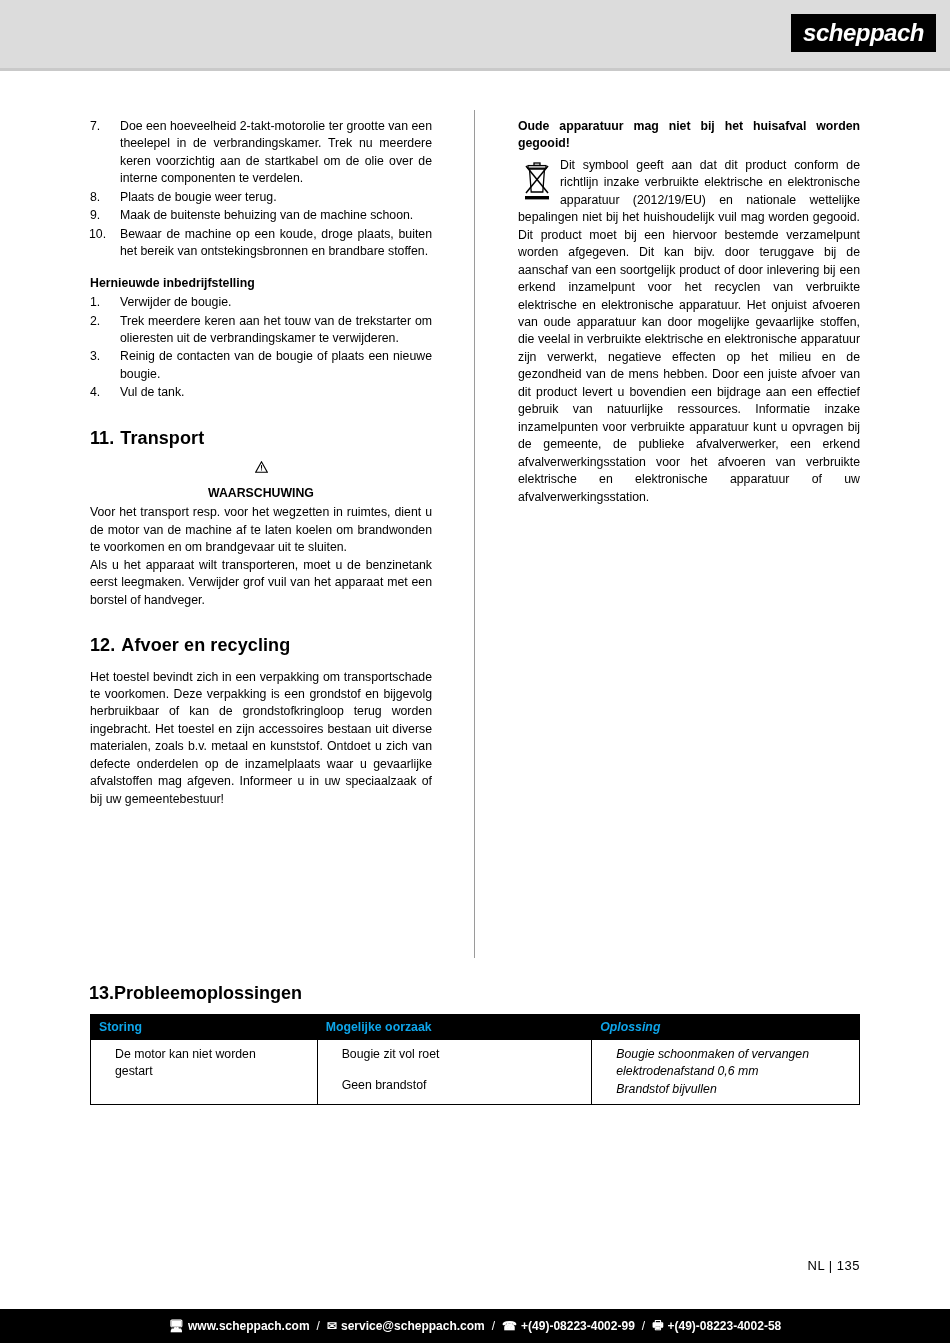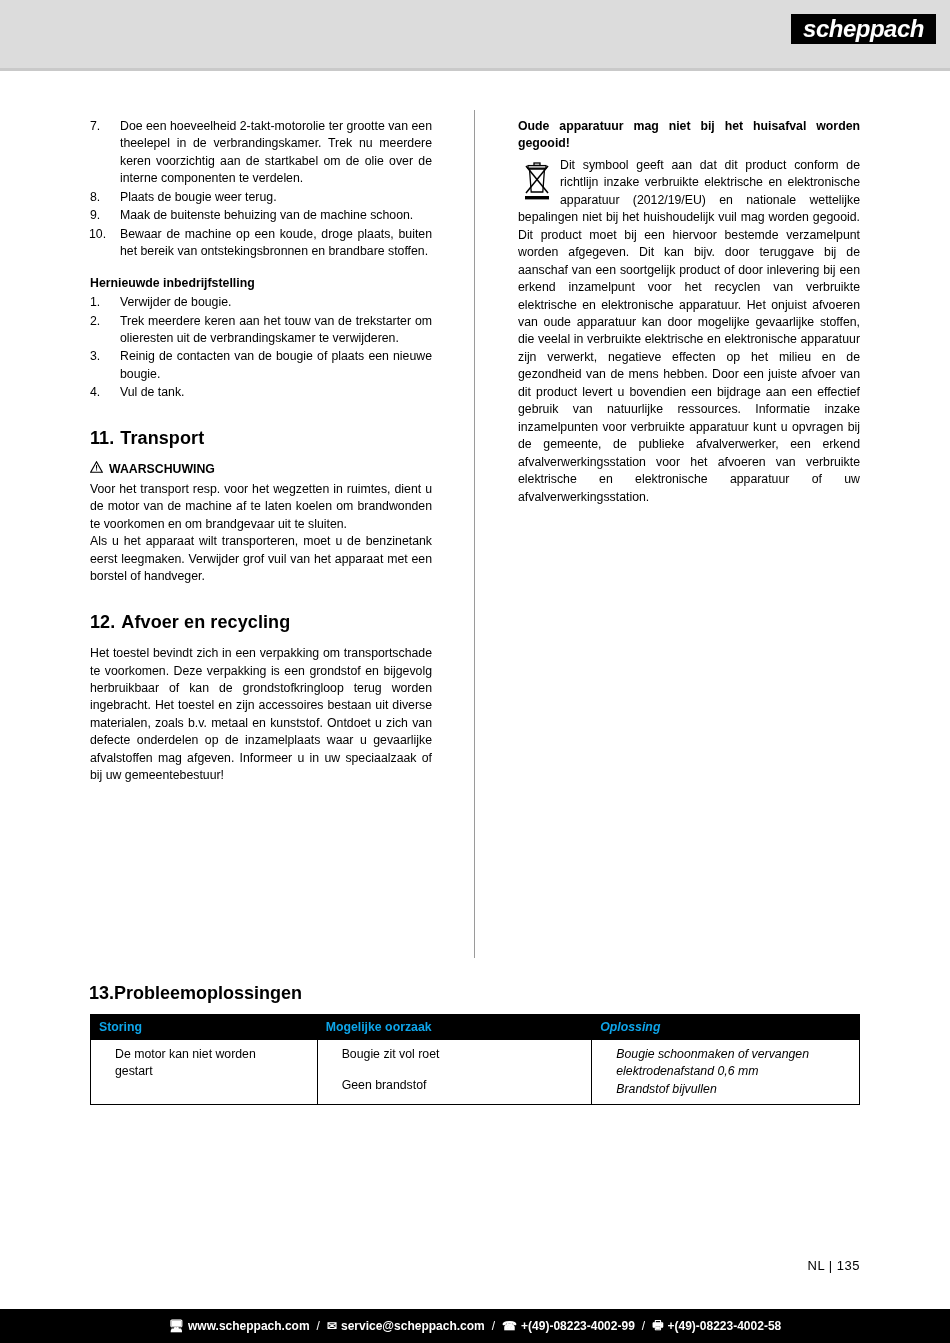--- a/index.html
+++ b/index.html
@@ -12,21 +12,21 @@
     position: relative;
     overflow: hidden;
   }
   
   .header-band {
     position: absolute; top:0; left:0; width:950px; height:68px;
     background:#dcdcdc;
   }
   .logo-box {
     position:absolute; top:14px; right:14px;
-    width:145px; height:30px; background:#000000;
+    width:145px; height:38px; background:#000000;
     display:flex; align-items:center; justify-content:center;
   }
   .logo-text {
     color:#ffffff; font-size:24px; font-weight:bold;
     font-style:italic; letter-spacing:-0.5px;
     font-family:"Liberation Sans", sans-serif;
   }
   .header-rule {
     position:absolute; top:68px; left:0; width:950px; height:3px;
     background:#c9c9c9;
@@ -68,21 +68,21 @@
   h2.section {
     font-size:18px; font-weight:bold;
     margin:24px 0 10px 0; text-align:left;
     letter-spacing:0.1px;
   }
   h2.section .numpart { margin-right:6px; }
 
   .warn-line {
     font-weight:bold; font-size:12.3px;
     margin:4px 0 2px 0; text-align:left;
-    display:flex; align-items:center; gap:6px;
+    display:flex; align-items:center; gap:6px;flex-direction:column;
   }
   .warn-tri { display:inline-block; }
 
   p.para { margin:0 0 0 0; }
   p.para + p.para { margin-top:0; }
 
   .gap-before { margin-top:12px; }
 
   
   .rc-head { font-weight:bold; font-size:12.3px; text-align:justify; }

